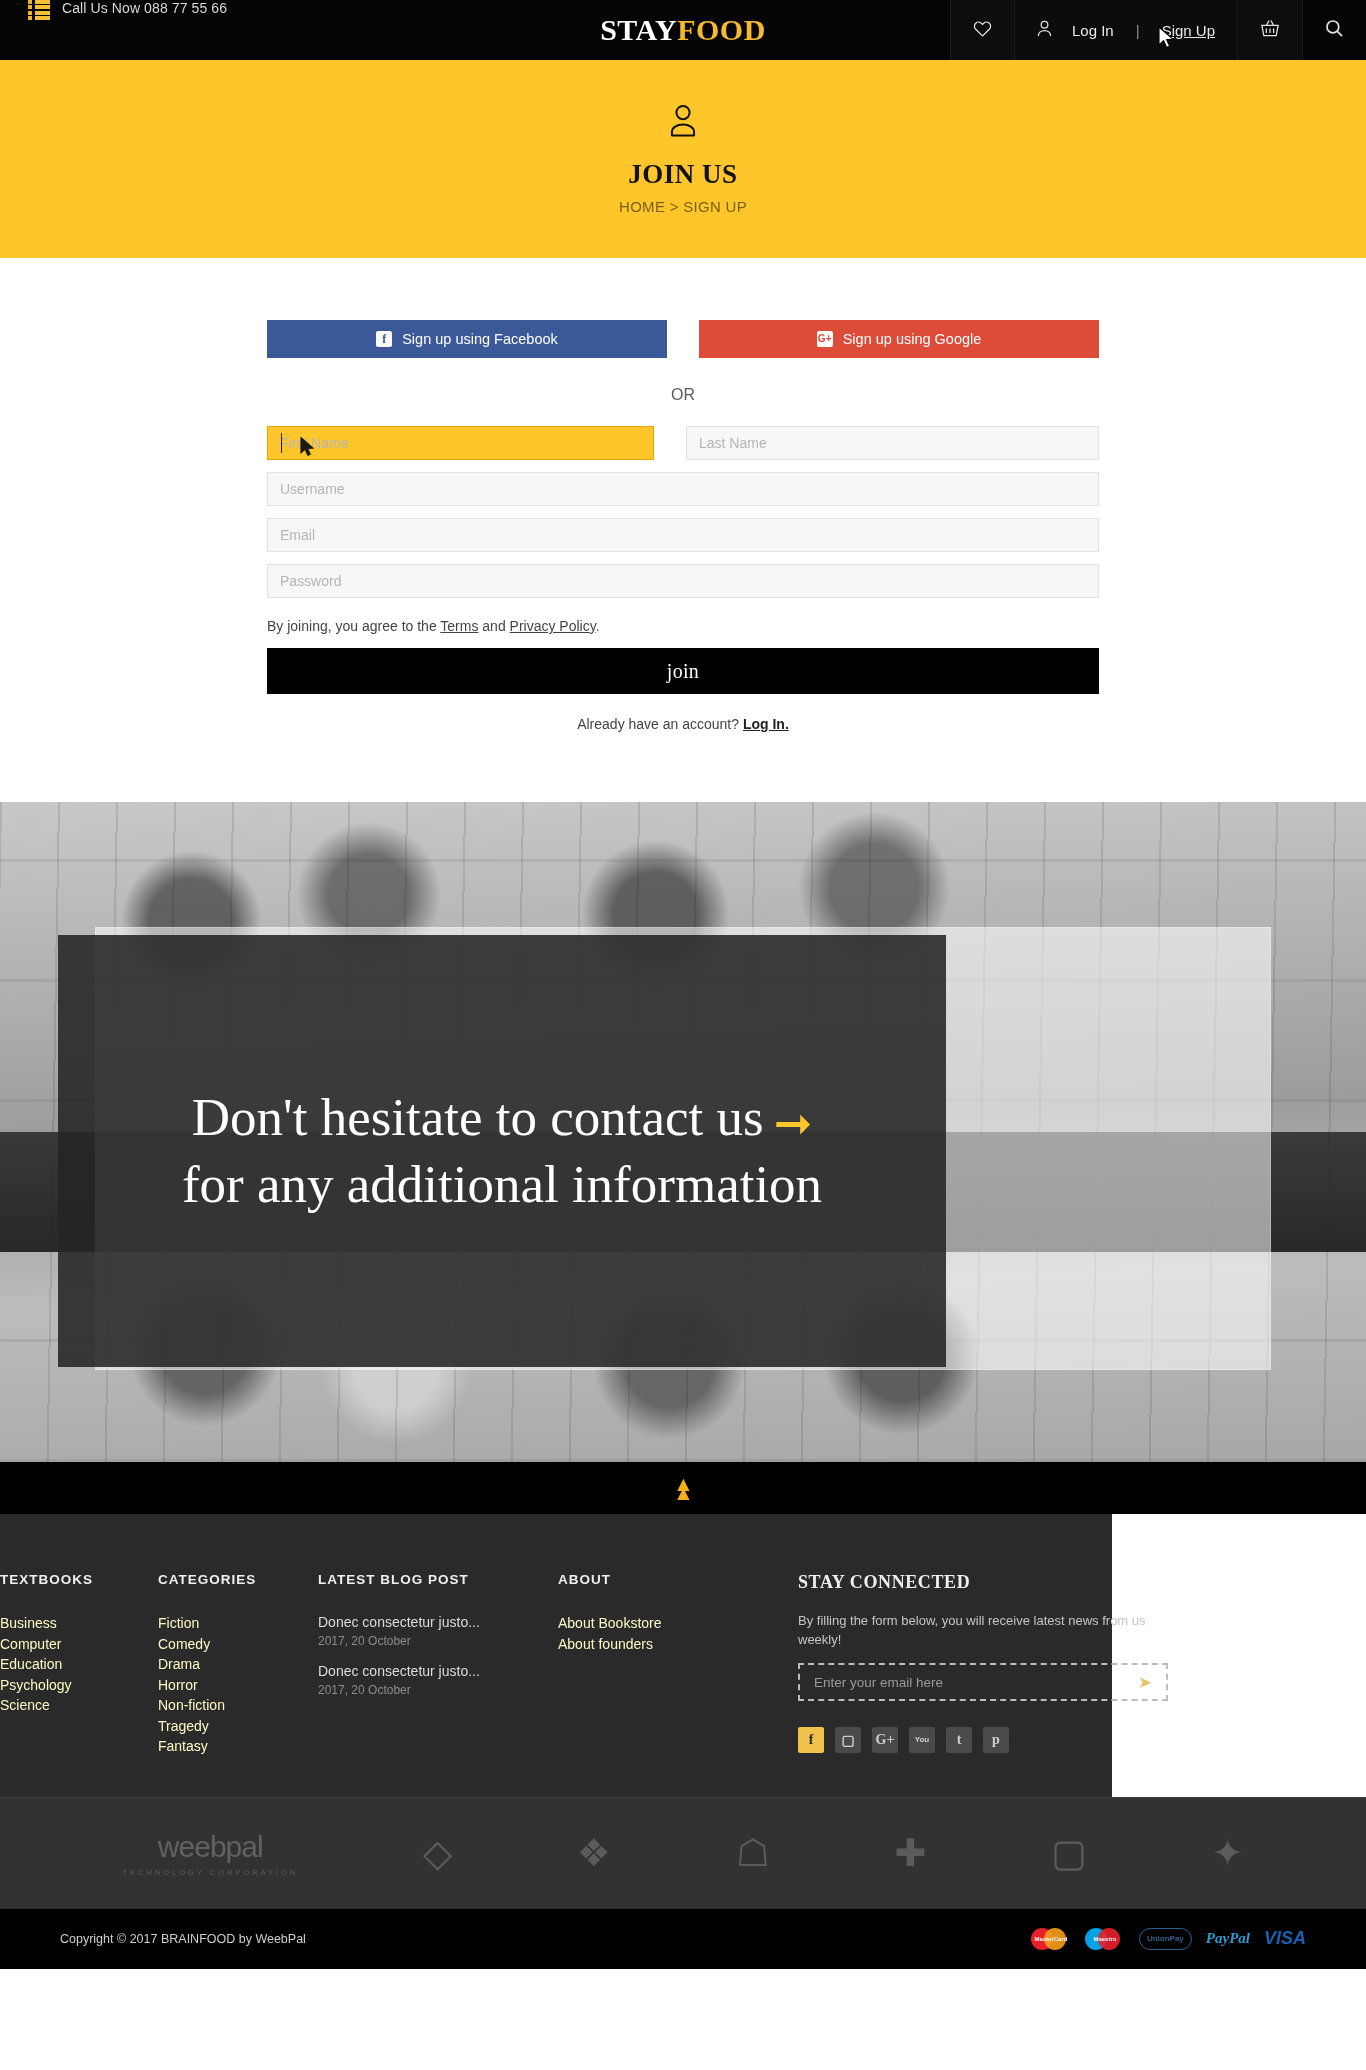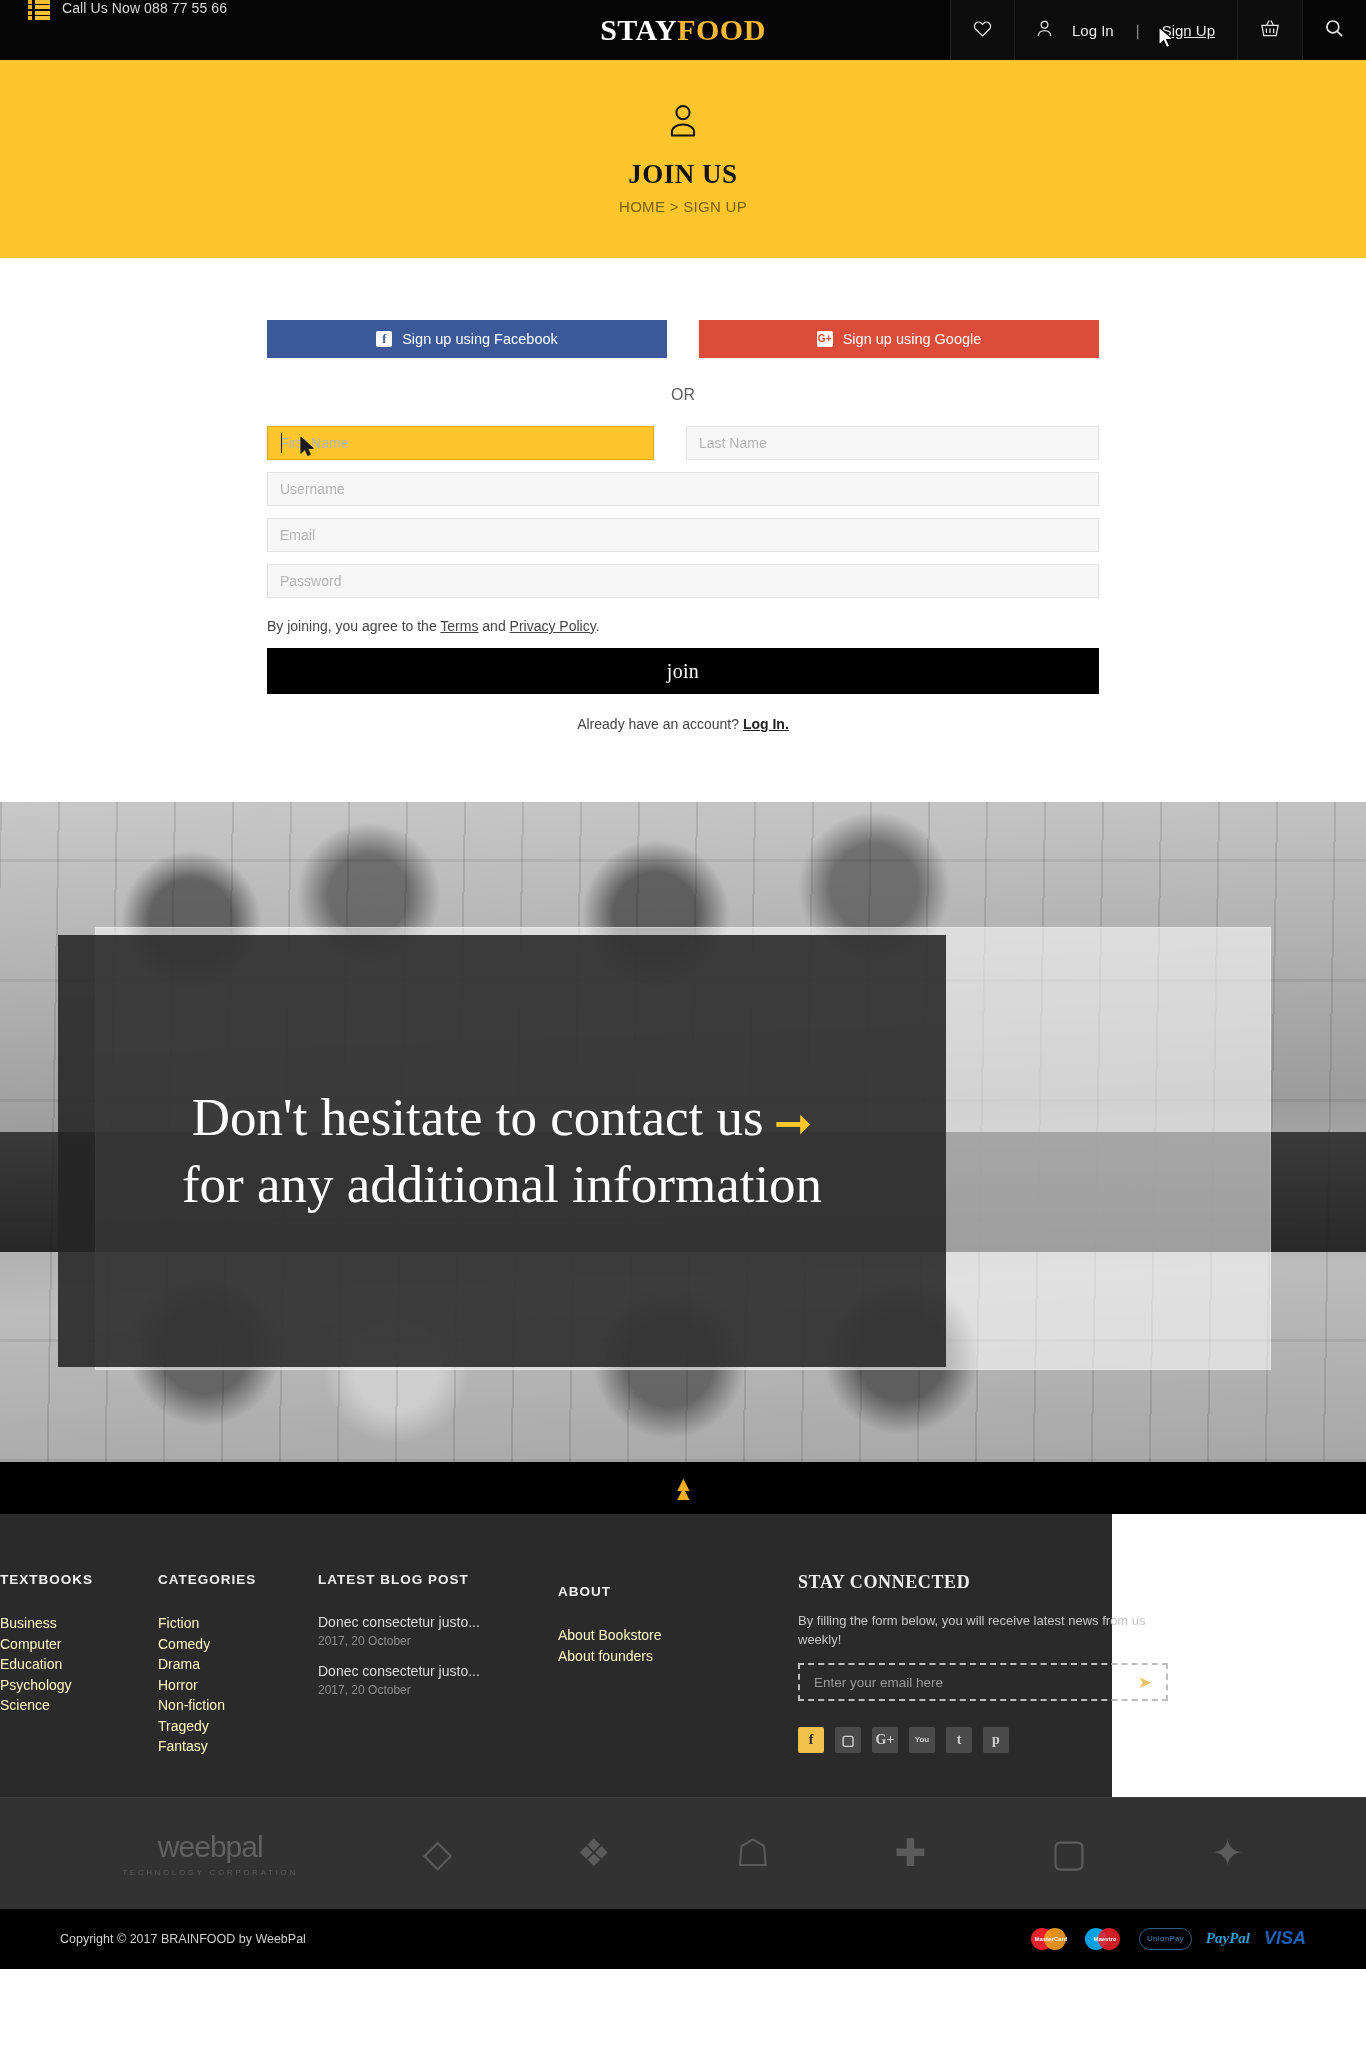--- a/index.html
+++ b/index.html
@@ -277,21 +277,21 @@
   }
   .footer-inner {
     width: 1190px;
     margin: 0 auto;
     display: flex;
   }
   .fcol { padding-right: 22px; }
   .fcol.c1 { width: 158px; }
   .fcol.c2 { width: 160px; }
   .fcol.c3 { width: 240px; }
-  .fcol.c4 { width: 240px; margin-top: 12px; }
+  .fcol.c4 { width: 240px; }
   .fcol.c5 { width: 392px; }
   .fcol h4 {
     color: #efefef;
     font-size: 13.5px;
     letter-spacing: 1px;
     font-weight: bold;
     margin-bottom: 26px;
   }
   .fcol.c5 h4 {
     font-family: "Liberation Serif", serif;

